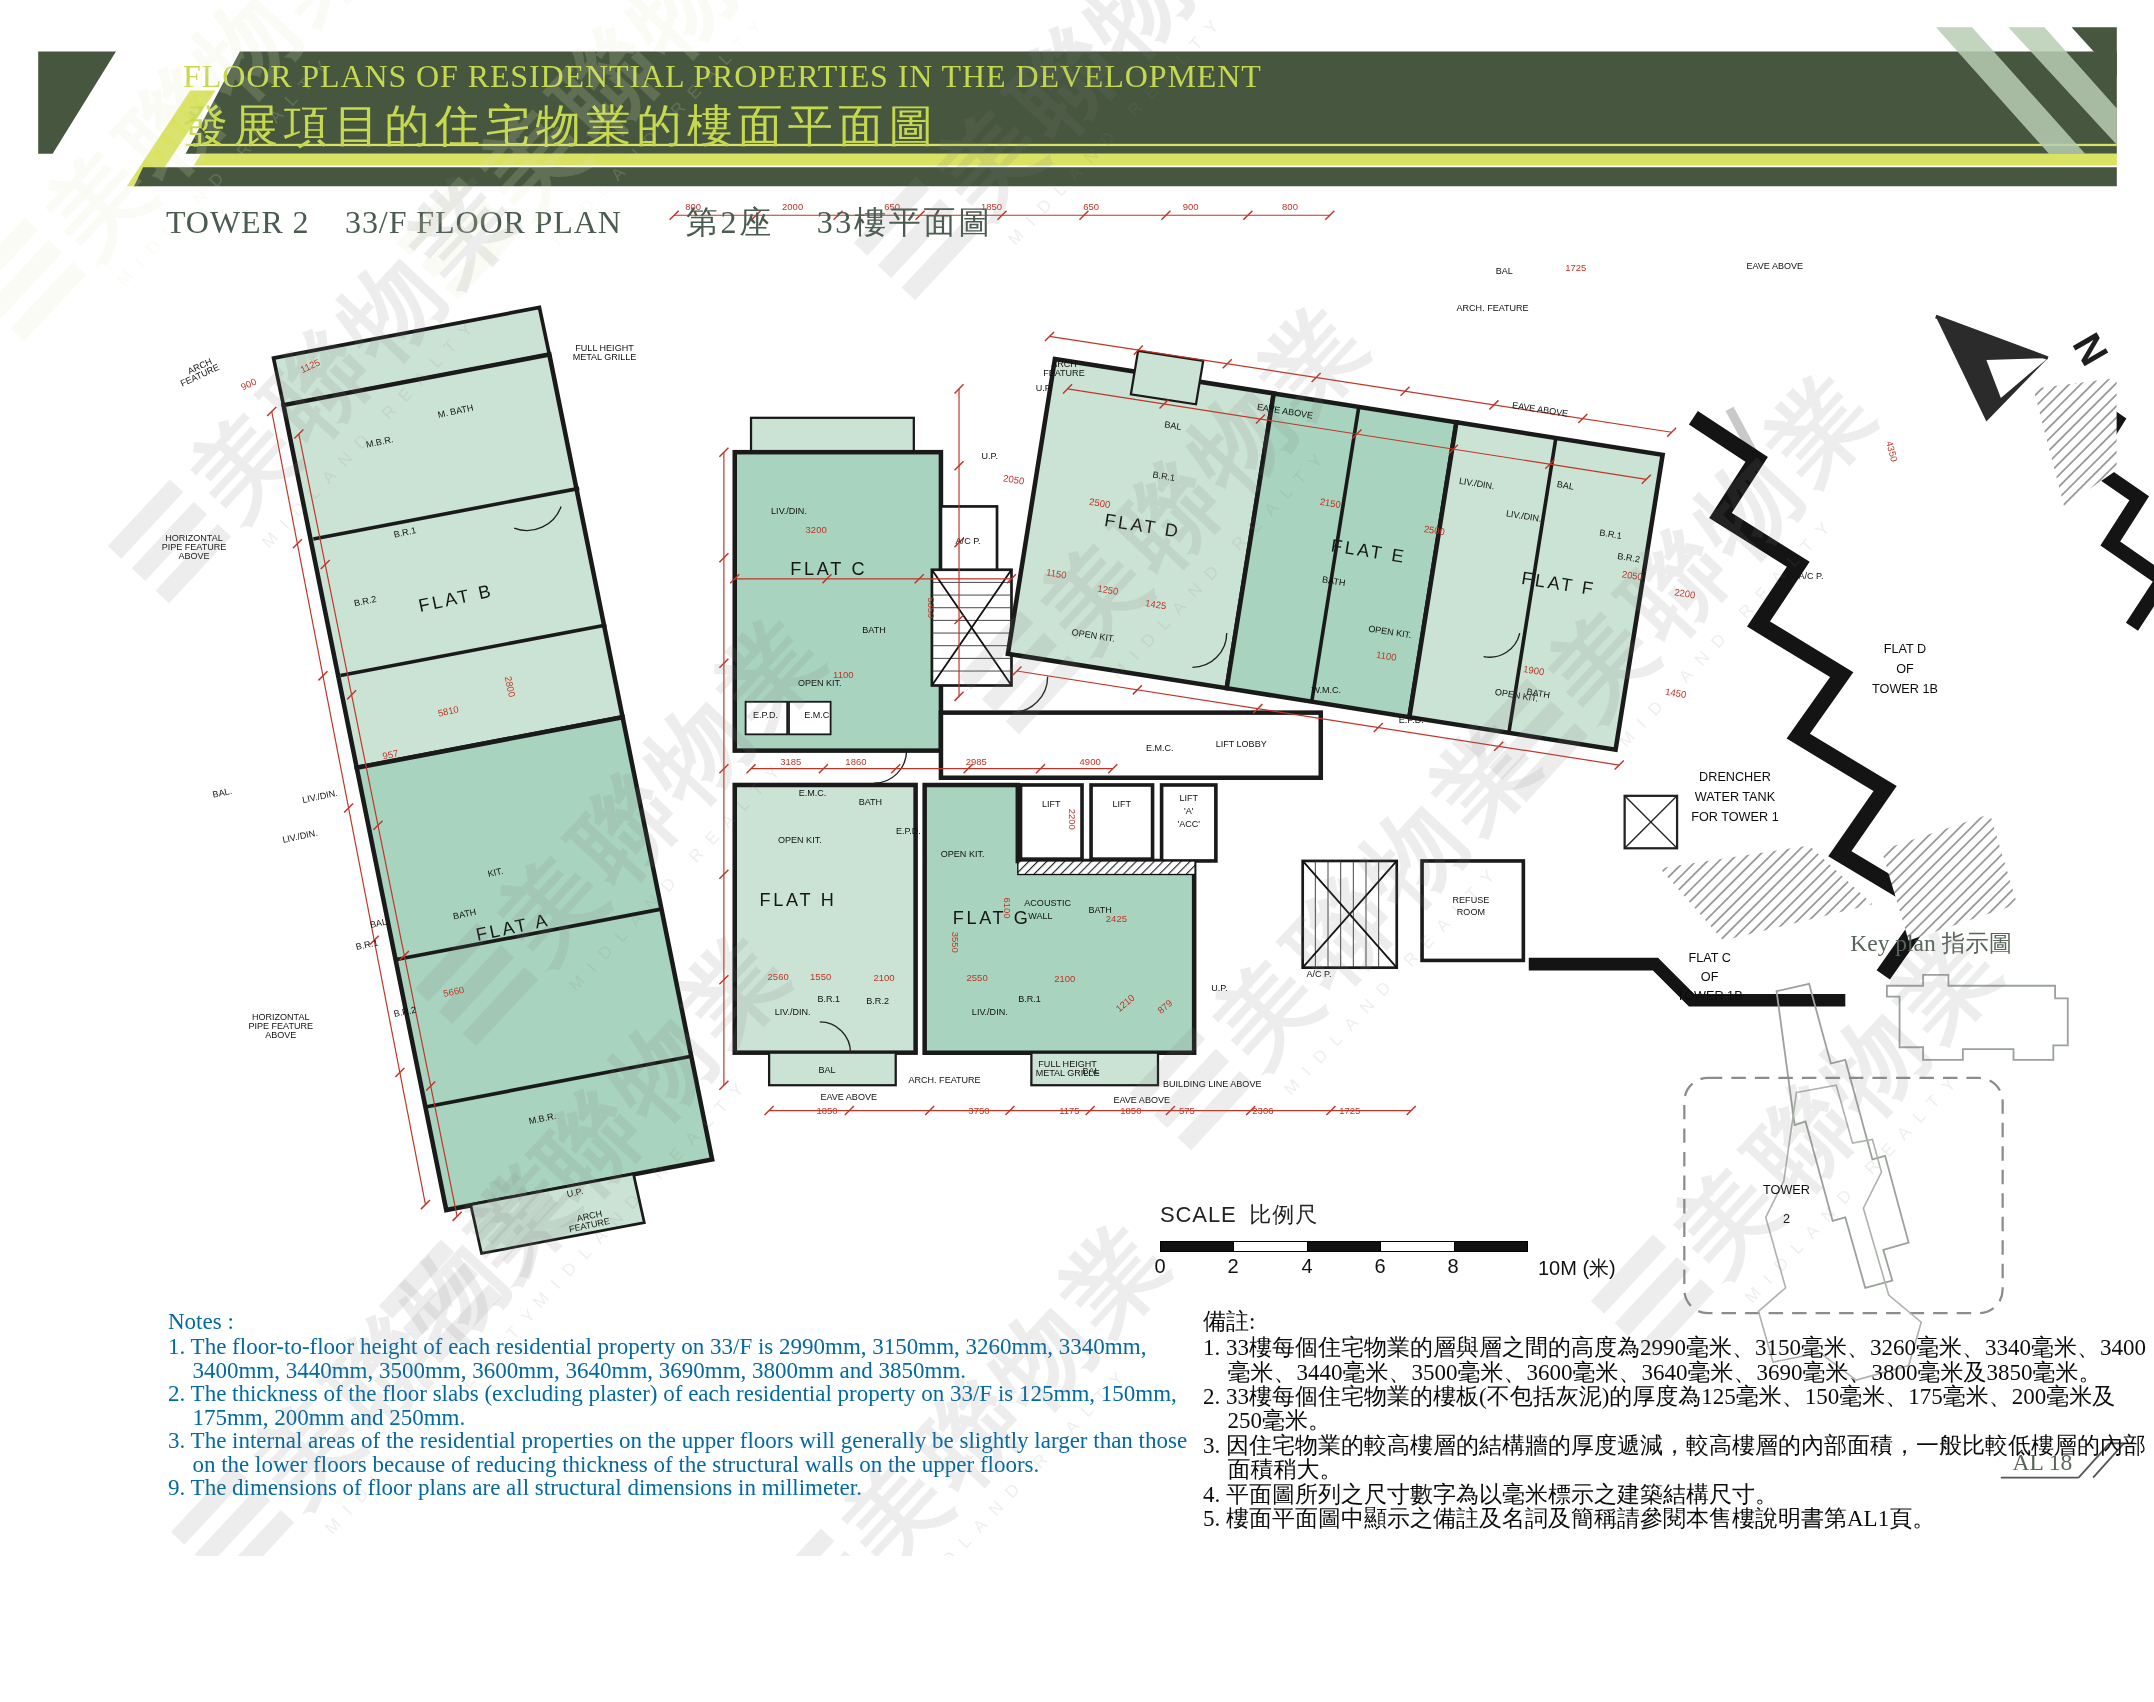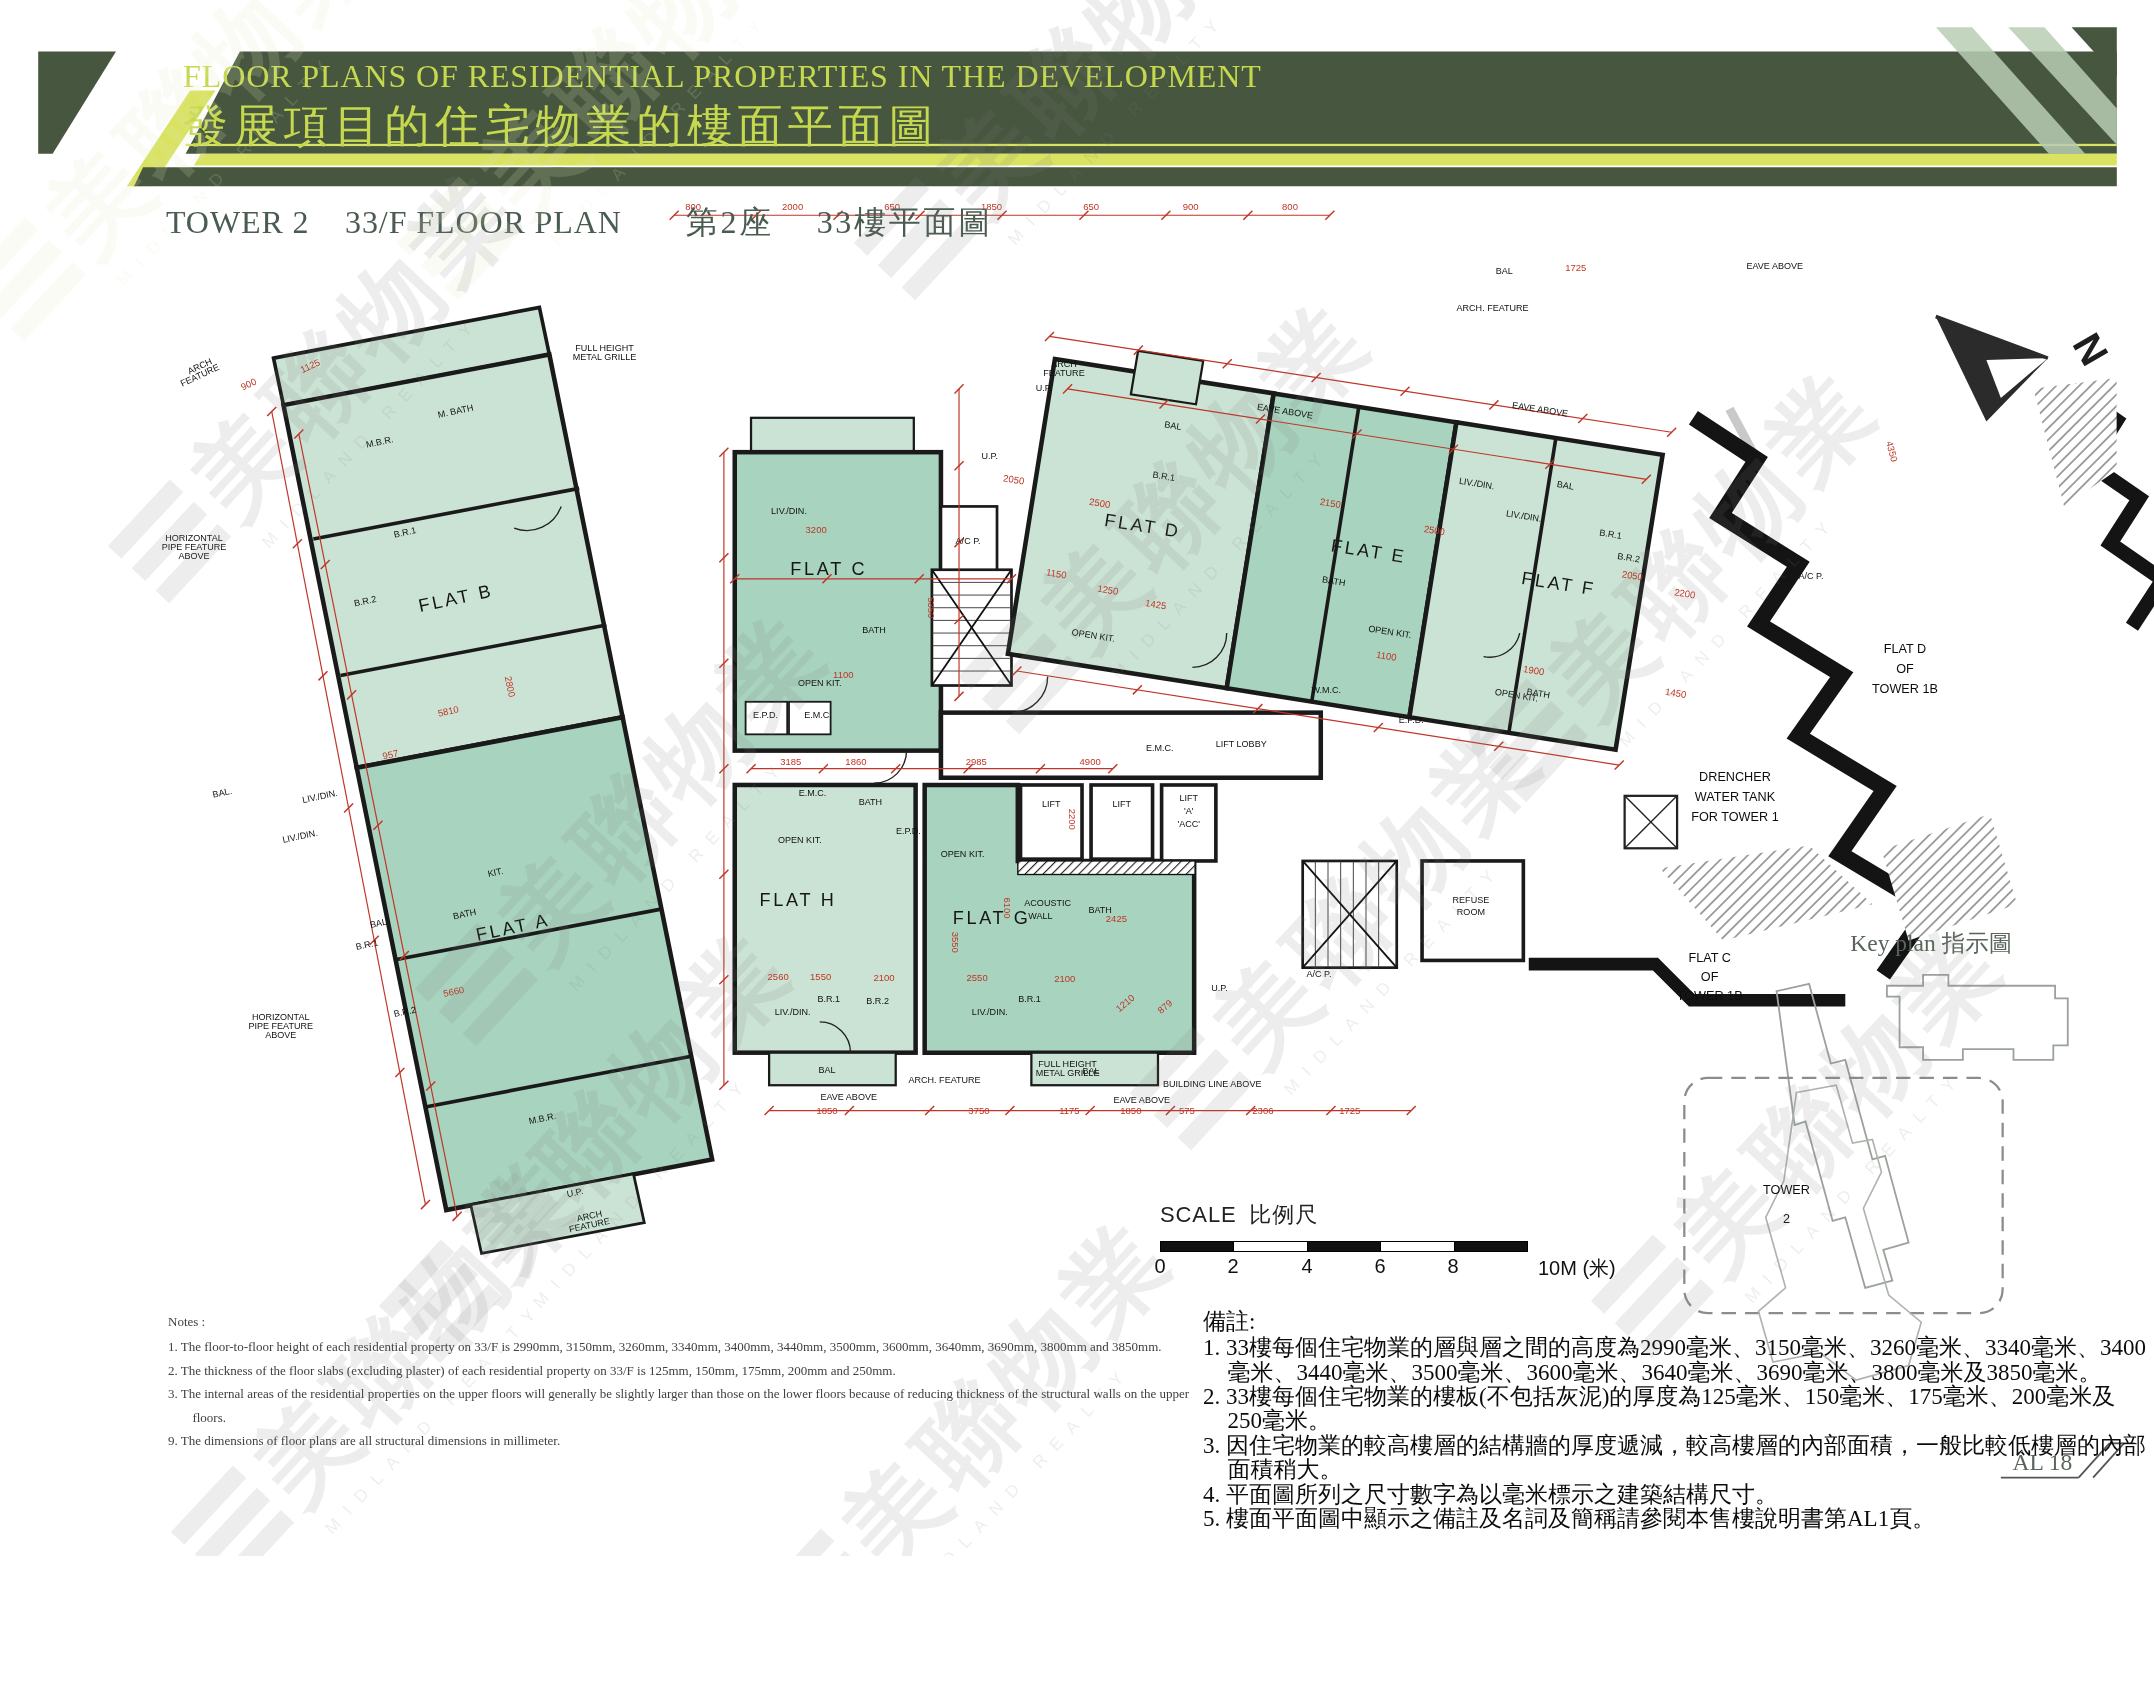--- a/index.html
+++ b/index.html
@@ -28,21 +28,21 @@
   .scale-label .zh{margin-left:12.7px;}
   .scale-track{position:relative;margin-top:11px;width:366px;height:9px;border:0.9px solid #000;display:flex;}
   .seg{flex:1;}
   .seg.b{background:#111;}
   .seg.w{background:#fff;border-left:0.9px solid #000;border-right:0.9px solid #000;}
   .scale-ticks{position:relative;height:25px;margin-top:2.7px;font-size:20px;color:#111;}
   .scale-ticks span{position:absolute;transform:translateX(-50%);}
   .scale-end{position:absolute;left:378px;transform:none !important;white-space:nowrap;text-align:right;}
   
   .notes-en{position:absolute;left:168px;top:1310px;width:1046px;z-index:3;
-    font-family:"Liberation Serif",serif;font-size:13px;line-height:23.5px;color:#404040;}
+    font-family:"Liberation Serif",serif;font-size:23px;line-height:23.5px;color:#0369a1;}
   .notes-zh{position:absolute;left:1203px;top:1310px;width:943px;z-index:3;
     font-family:"Liberation Serif",serif;font-size:23px;line-height:24.4px;color:#0c0c0c;}
   .note-heading{margin-bottom:1.8px;}
   .note-item{padding-left:24.4px;text-indent:-24.4px;}
   
   .disclaimer{position:absolute;left:11px;top:1581px;width:2135px;z-index:3;
     font-size:20.4px;line-height:27px;color:#4d7c0f;}
   .disclaimer p{margin:0;}
   
   .wm{position:absolute;z-index:6;pointer-events:none;text-align:center;

